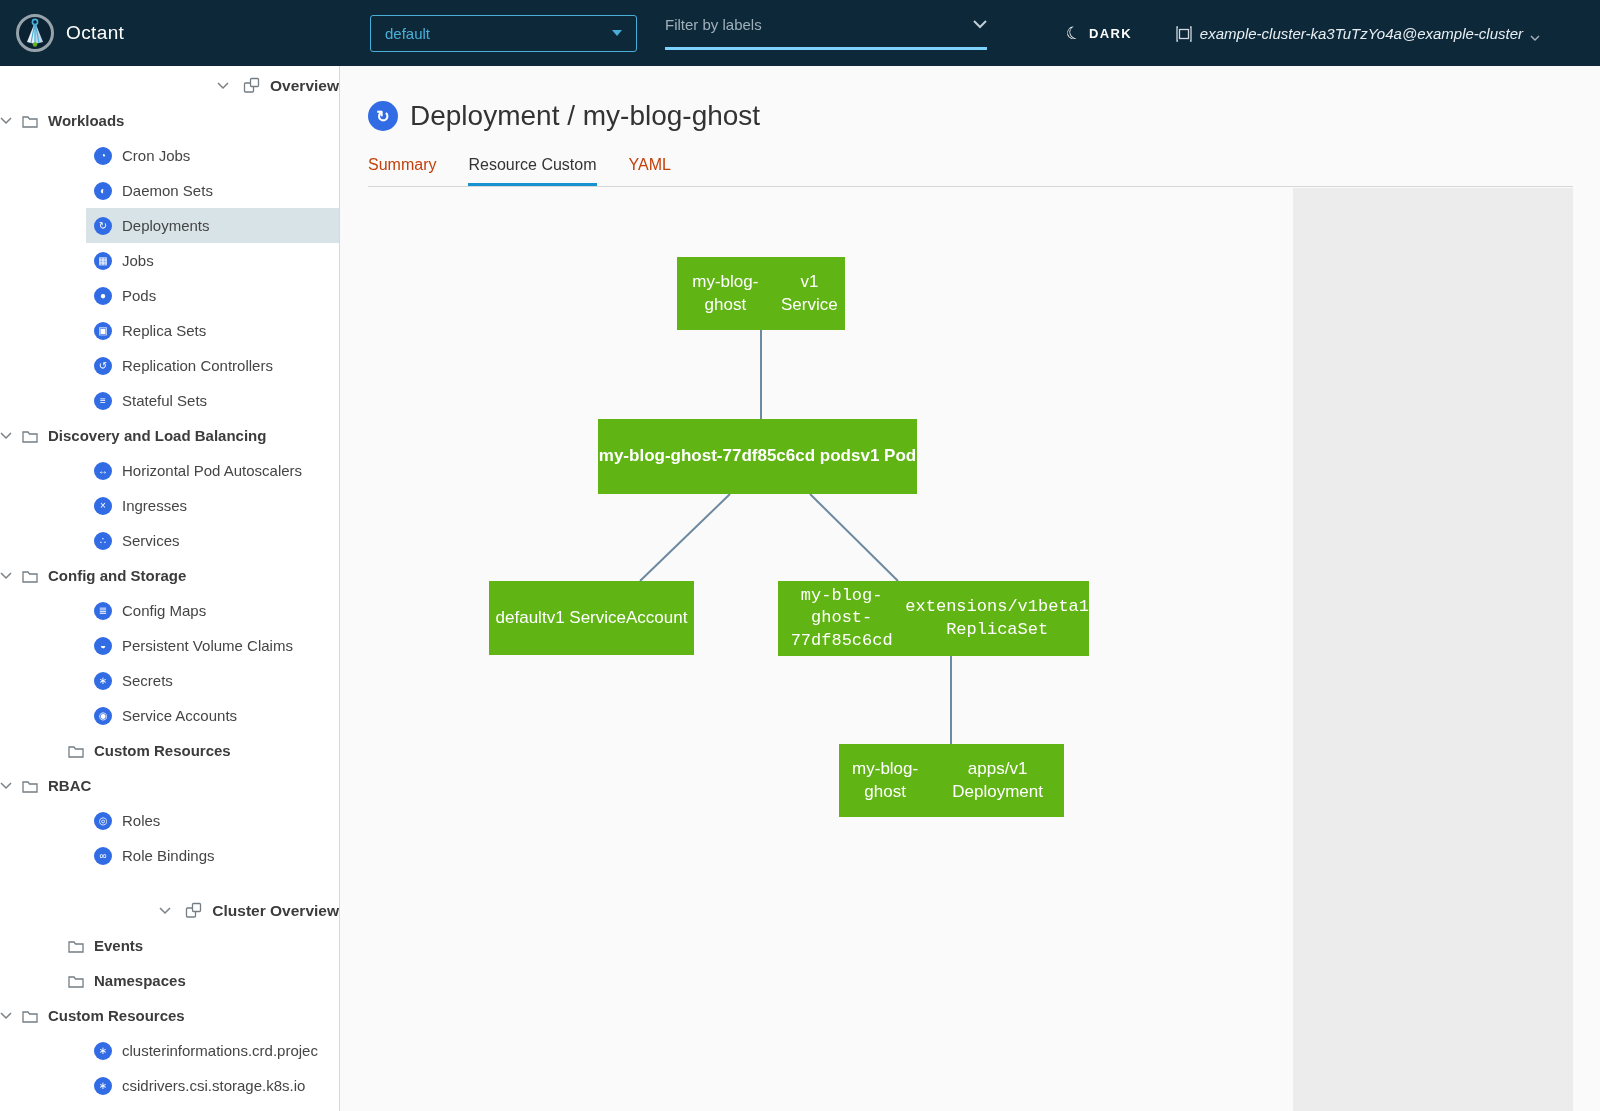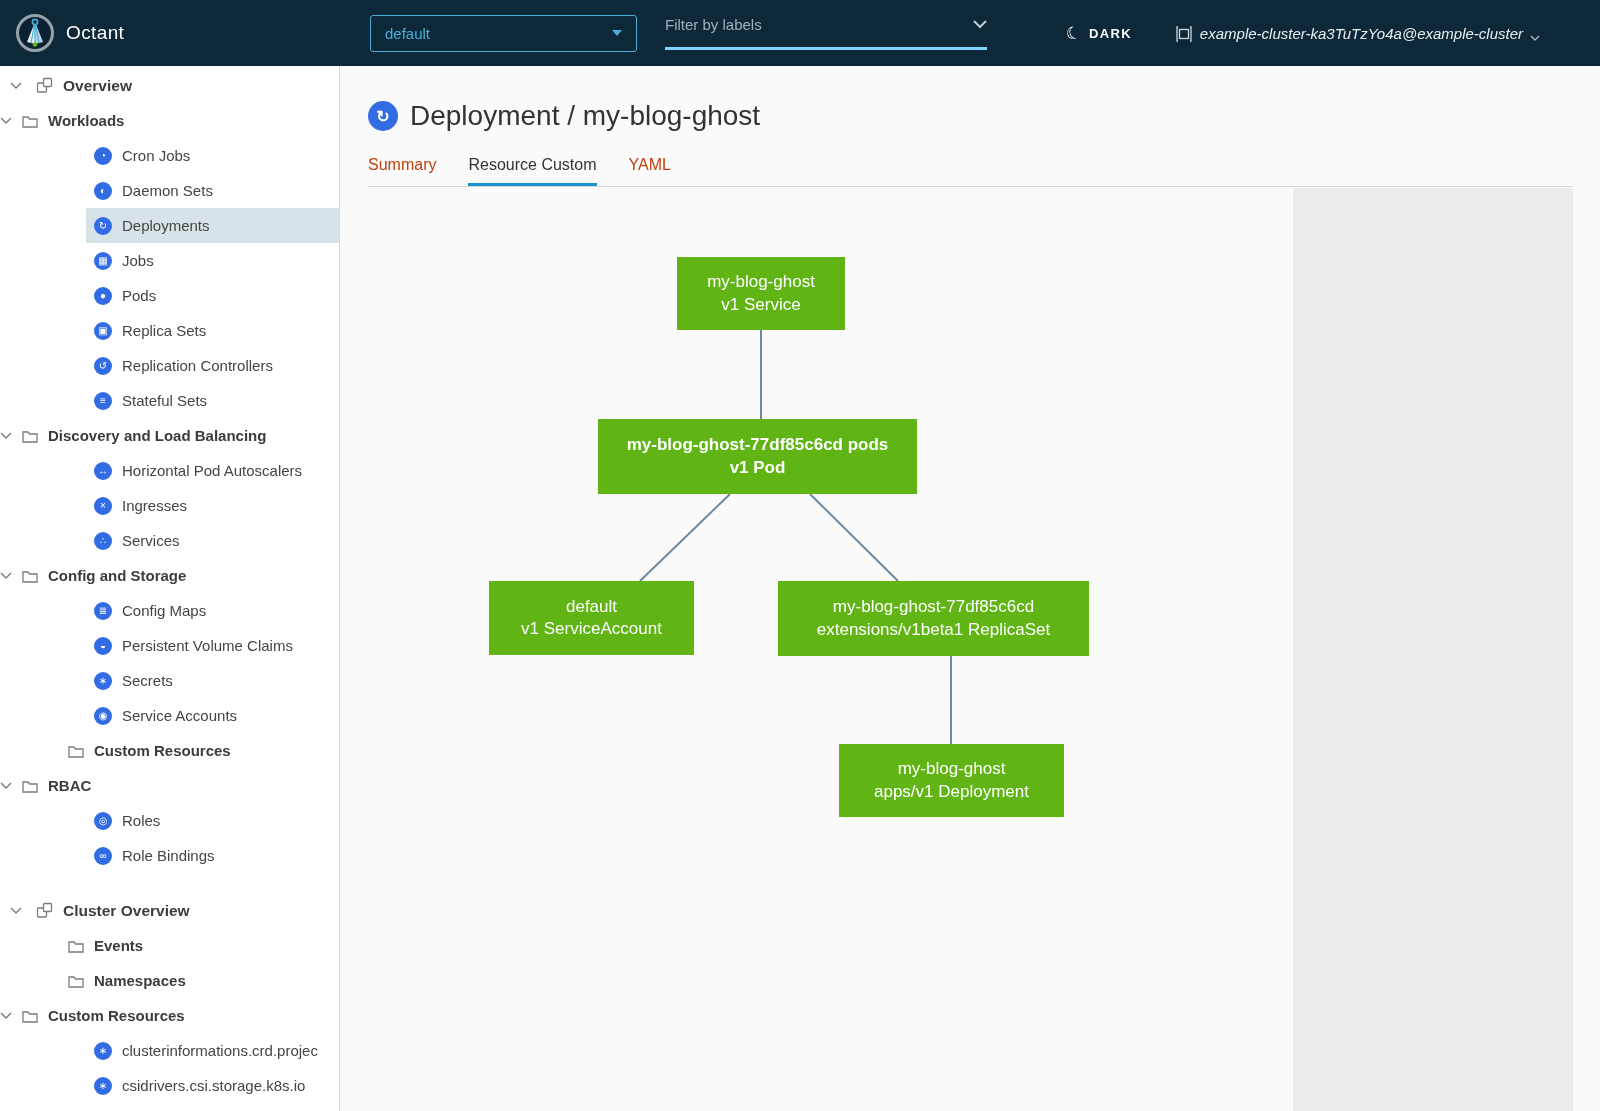--- a/index.html
+++ b/index.html
@@ -26,21 +26,21 @@
   .cluster { display:flex; align-items:flex-end; margin-left:44px; margin-right:52px;
     color:#e9eef2; font-size:15px; cursor:pointer;font-style:italic; }
   .cluster svg { margin-right:8px; }
   .cluster-chev { margin-left:7px; opacity:.8; }
 
   
   .sidebar { position:fixed; top:66px; left:0; width:340px; height:1045px;
     background:#ffffff; border-right:1px solid #d8d8d8; padding-top:2px; overflow:hidden; }
   .srow { height:35px; display:flex; align-items:center; cursor:pointer;
     font-size:15px; color:#454545; white-space:nowrap; }
-  .srow.root { padding-left:10px; font-weight:bold; font-size:15.5px; color:#3c3c3c; }
+  .srow.root { padding-left:10px; font-weight:bold; font-size:15.5px; color:#3c3c3c;justify-content:flex-end; }
   .srow.group { font-weight:bold; color:#3c3c3c; }
   .srow.group.nochev { padding-left:68px; }
   .srow.leaf { margin-left:86px; padding-left:8px; overflow:hidden; }
   .srow.leaf.selected { background:#d8e3e8; }
   .srow .chev { width:14px; margin-right:8px; flex:0 0 auto; display:flex; }
   .srow.root .chev { margin-right:12px; }
   .srow .ficon { margin-right:10px; flex:0 0 auto; display:flex; }
   .kicon { width:18px; height:18px; border-radius:50%; background:#326ce5; color:#fff;
     display:flex; align-items:center; justify-content:center; font-size:10px;
     margin-right:10px; flex:0 0 auto; line-height:1; }
@@ -53,21 +53,21 @@
     display:flex; align-items:center; justify-content:center; font-size:16px; font-weight:bold; }
   .page-title { font-size:28px; color:#333; font-weight:400; margin-left:12px; }
   .tabs { margin:24px 27px 0 28px; border-bottom:1px solid #d7d7d7; }
   .tab { display:inline-block; margin-right:32px; padding-bottom:9px; font-size:16px;
     color:#c2410c; cursor:pointer; }
   .tab.active { color:#333; border-bottom:3px solid #1791cf; }
 
   .graph { position:relative; width:1260px; height:928px; }
   .graph svg.edges { position:absolute; left:0; top:0; }
   .gnode { position:absolute; background:#60b515; color:#fff; display:flex;
-    flex-direction:column; align-items:center; justify-content:center;
+    flex-direction:row; align-items:center; justify-content:center;
     font-size:17px; line-height:1.3; text-align:center; cursor:pointer; }
   .side-panel { position:absolute; top:1px; right:27px; width:280px; height:927px;
     background:#ececec; }
 </style>
 </head>
 <body>
 
 <header class="header">
   <div class="brand">
     <svg class="logo" viewBox="0 0 38 38">
@@ -325,21 +325,21 @@
         <span>v1 Service</span>
       </div>
       <div class="gnode" style="left: 258px; top: 232px; width: 319px; height: 75px; background: rgb(96, 181, 21); font-weight: bold;">
         <span>my-blog-ghost-77df85c6cd pods</span>
         <span>v1 Pod</span>
       </div>
       <div class="gnode" style="left: 149px; top: 394px; width: 205px; height: 74px; background: rgb(96, 181, 21);">
         <span>default</span>
         <span>v1 ServiceAccount</span>
       </div>
-      <div class="gnode" style="left: 438px; top: 394px; width: 311px; height: 75px; background: rgb(96, 181, 21);">
+      <div class="gnode" style="left: 438px; top: 394px; width: 311px; height: 75px; background: rgb(96, 181, 21); font-family: Liberation Mono, monospace;">
         <span>my-blog-ghost-77df85c6cd</span>
         <span>extensions/v1beta1 ReplicaSet</span>
       </div>
       <div class="gnode" style="left: 499px; top: 557px; width: 225px; height: 73px; background: rgb(96, 181, 21);">
         <span>my-blog-ghost</span>
         <span>apps/v1 Deployment</span>
       </div>
     </div>
 </main>
 

